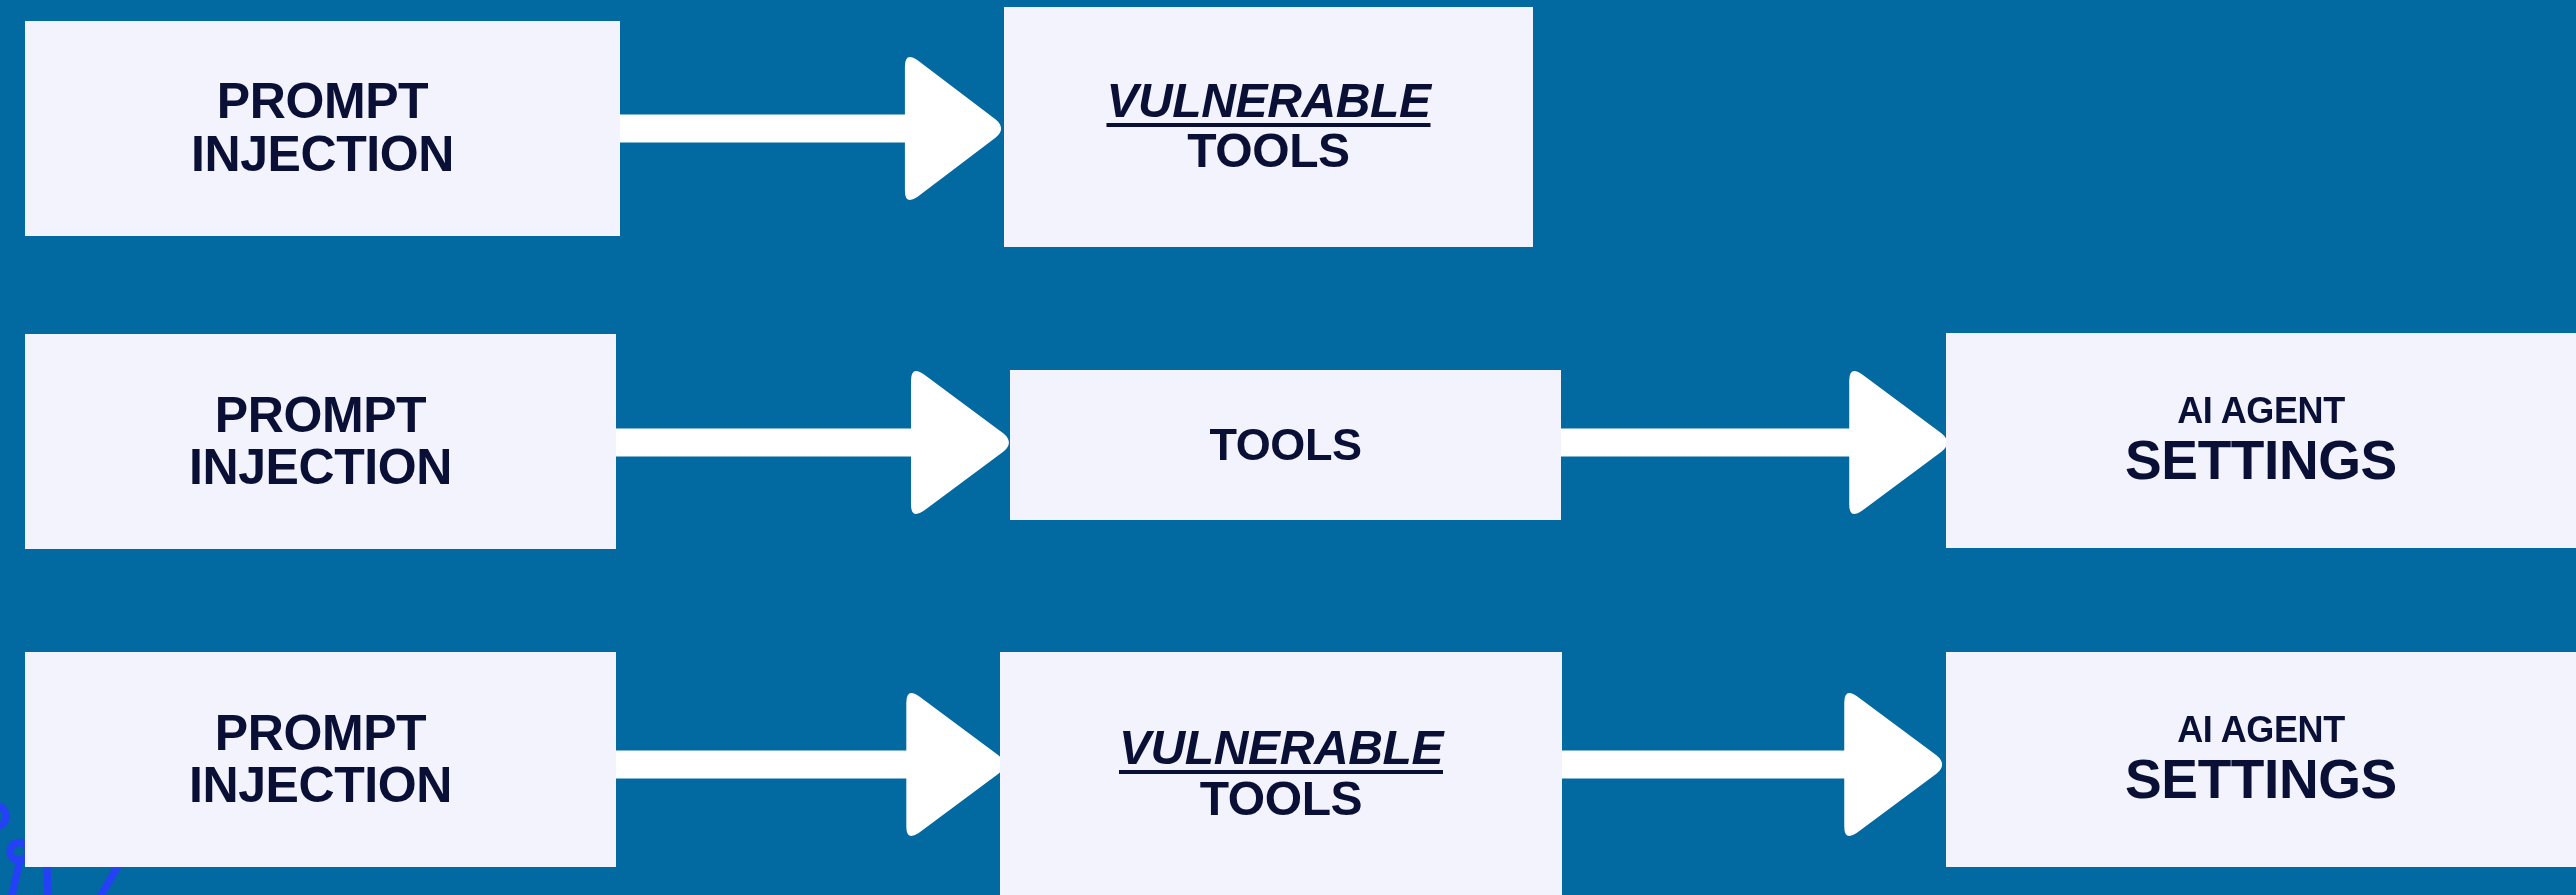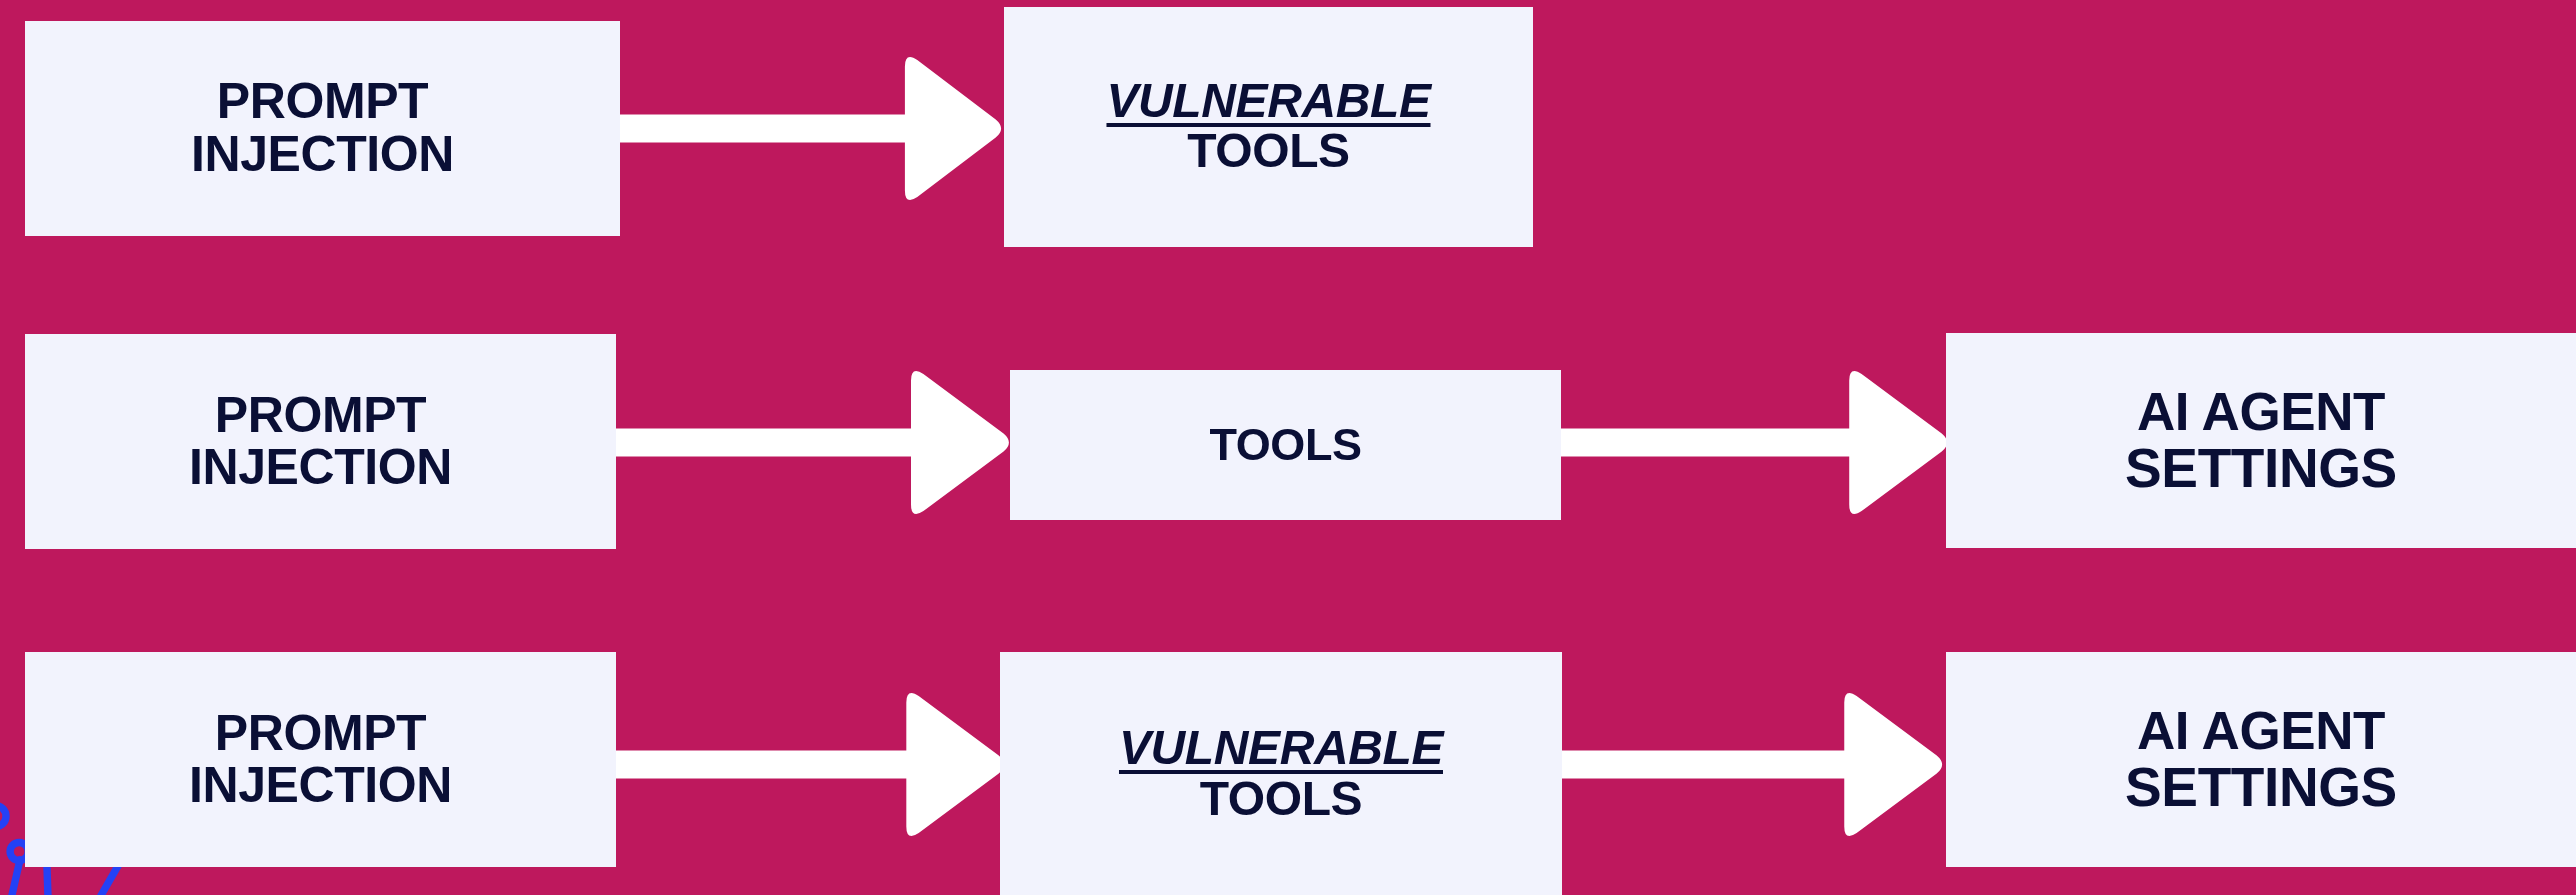--- a/index.html
+++ b/index.html
@@ -4,21 +4,21 @@
 <style>
   html, body {
     margin: 0;
     padding: 0;
     background: #060b2e;
   }
   .canvas {
     position: relative;
     width: 2576px;
     height: 896px;
-    background: #be185d;
+    background: #0369a1;
     overflow: hidden;
     font-family: "Liberation Sans", sans-serif;
   }
 
   
   .circuit {
     position: absolute;
     left: 0;
     bottom: 0;
     width: 198px;
@@ -45,21 +45,21 @@
     white-space: nowrap;
     font-weight: bold;
     letter-spacing: -0.4px;
   }
   .node.two-line .l1 { margin-bottom: 1.7px; }
 
   
   .t-prompt .l1, .t-prompt .l2 { font-size: 50px; }
   .t-vuln   .l1, .t-vuln .l2   { font-size: 48px; }
   .t-tools  .l1                { font-size: 45px; }
-  .t-agent  .l1 { font-size: 53px; }
+  .t-agent  .l1 { font-size: 36px; }
   .t-agent  .l2 { font-size: 55px; }
 
   .underlined { text-decoration: underline; text-decoration-thickness: 4.1px; text-underline-offset: 5.8px; font-style: italic; }
 
   
   .arrow {
     position: absolute;
     z-index: 2;
   }
   .arrow svg { display: block; }

